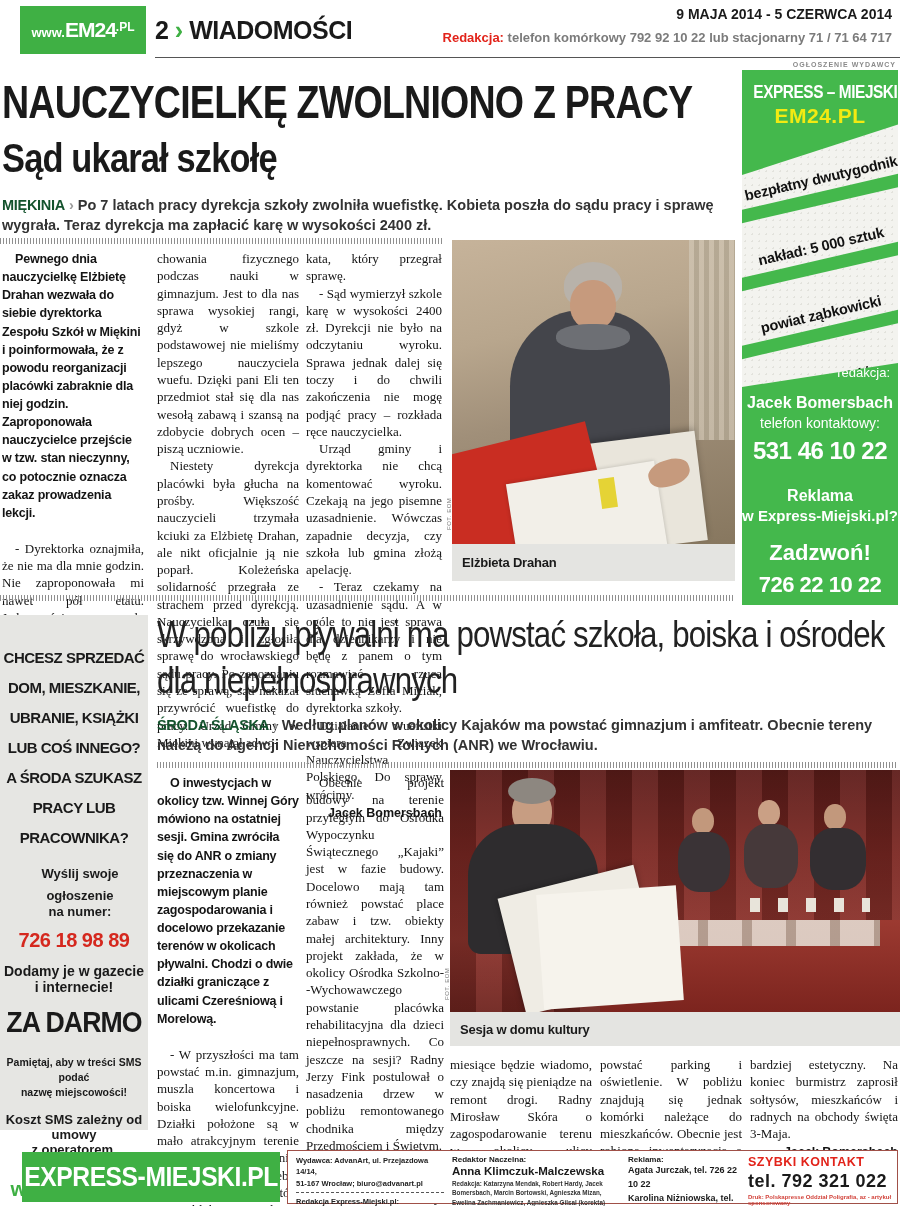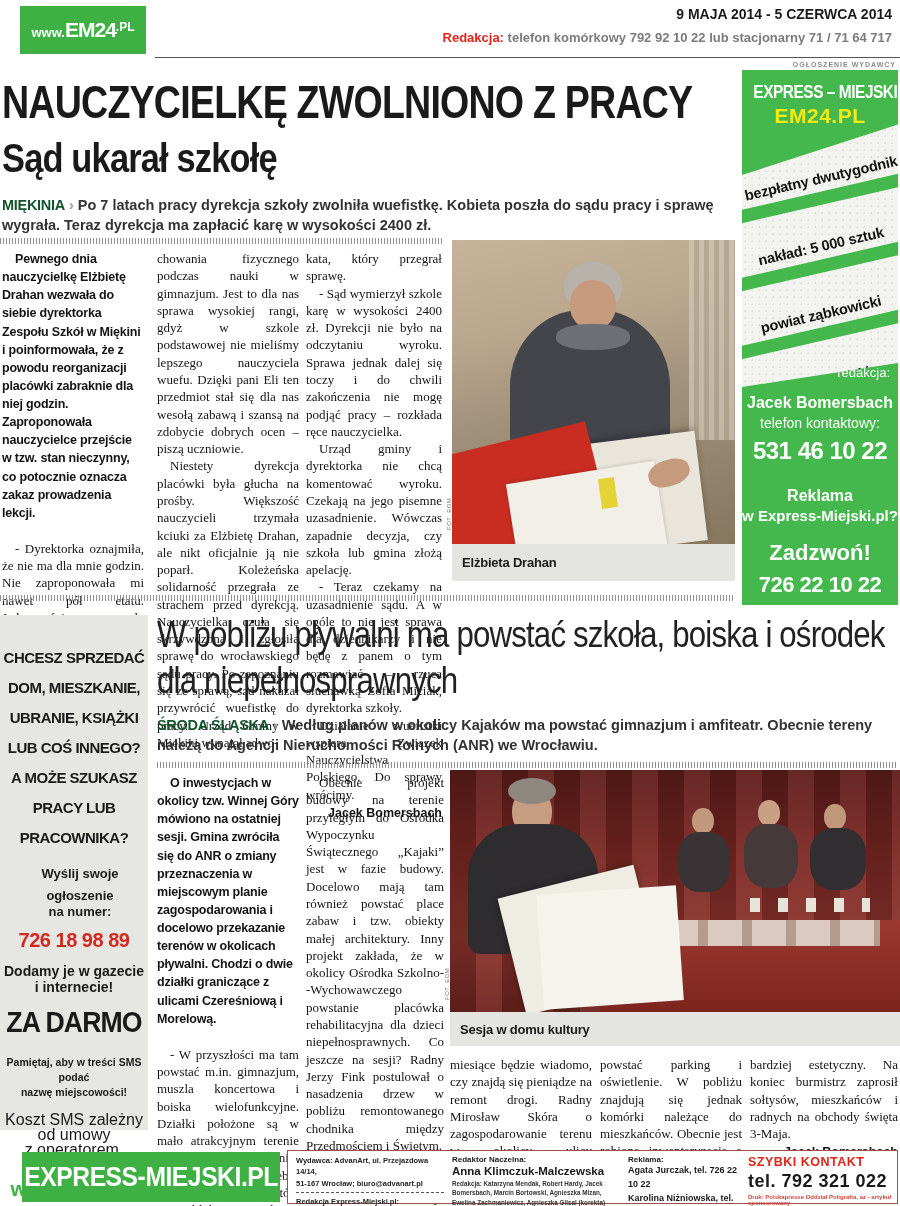--- a/index.html
+++ b/index.html
@@ -72,21 +72,21 @@
   .rb-phone2 { font-size:22px; font-weight:bold; margin-top:6px; letter-spacing:-0.5px; }
 
   
   .sms-ad { position:absolute; left:0; top:615px; width:148px; height:515px; background:#e6e6e3; text-align:center; }
   .sms-line { font-size:15px; font-weight:bold; line-height:30px; letter-spacing:-0.5px; }
   .sms-sub { font-size:13px; font-weight:bold; line-height:22px; margin-top:10px;padding-left:12px; }
   .sms-phone { font-size:20px; font-weight:bold; color:#d5281e; margin-top:6px; letter-spacing:-0.5px; }
   .sms-add { font-size:14px; font-weight:bold; line-height:22px; margin-top:8px; }
   .sms-free { font-size:29px; font-weight:bold; margin-top:8px; white-space:nowrap; transform:scaleX(0.92); letter-spacing:-1px; }
   .sms-note { font-size:10.5px; font-weight:bold; line-height:15px; margin-top:16px; }
-  .sms-note2 { font-size:16px; font-weight:normal; line-height:15px; margin-top:12px; }
+  .sms-note2 { font-size:13px; font-weight:bold; line-height:15px; margin-top:12px; }
   .sms-url { font-size:21px; font-weight:bold; color:#3fb044; margin-top:20px; letter-spacing:-0.5px; }
 
   
   .a2-h { position:absolute; left:157px; top:612px; font-size:37px; font-weight:400; line-height:1.25; width:880px;
           white-space:nowrap; transform:scaleX(0.845); transform-origin:0 0; letter-spacing:-1px; color:#222; }
   .a2-lead { position:absolute; left:157px; top:716px; width:742px; }
 
   
   .f-logo { position:absolute; left:22px; top:1152px; width:258px; height:50px; background:#3fb044; color:#fff;
             display:flex; align-items:center; justify-content:center; }
@@ -104,20 +104,25 @@
   .f-print { font-size:6px; font-weight:bold; color:#d2443c; margin-top:2px; }
 </style>
 </head>
 <body>
 
 <div id="page">
 
   <div class="logo-box">
     <span class="logo-inner"><span class="logo-www">www.</span><span class="logo-em">EM24</span><span class="logo-pl">.PL</span></span>
   </div>
+  <div class="section-head">
+    <span>2</span>
+    <span class="chev">›</span>
+    <span>WIADOMOŚCI</span>
+  </div>
   <div class="date-range">9 MAJA 2014 - 5 CZERWCA 2014</div>
   <div class="contact-line">
     <span class="red">Redakcja:</span>
     <span>telefon komórkowy 792 92 10 22 lub stacjonarny 71 / 71 64 717</span>
   </div>
   <div class="head-rule"></div>
 
   <div class="a1-h1">NAUCZYCIELKĘ ZWOLNIONO Z PRACY</div>
   <div class="a1-h2">Sąd ukarał szkołę</div>
   <div class="a1-lead lead">
@@ -193,21 +198,21 @@
       <div class="rb-phone2">726 22 10 22</div>
     </div>
   </div>
 
   <div class="sms-ad">
     <div style="padding-top:28px;">
       <div class="sms-line">CHCESZ SPRZEDAĆ</div>
       <div class="sms-line">DOM, MIESZKANIE,</div>
       <div class="sms-line">UBRANIE, KSIĄŻKI</div>
       <div class="sms-line">LUB COŚ INNEGO?</div>
-      <div class="sms-line">A MOŻE SZUKASZ</div>
+      <div class="sms-line">A ŚRODA SZUKASZ</div>
       <div class="sms-line">PRACY LUB</div>
       <div class="sms-line">PRACOWNIKA?</div>
       <div class="sms-sub">
         <div>Wyślij swoje ogłoszenie</div>
           <div style="margin-top:-6px;">na numer:</div>
       </div>
       <div class="sms-phone">726 18 98 89</div>
       <div class="sms-add">
         <div>Dodamy je w gazecie</div>
           <div style="margin-top:-6px;text-align:center;">i internecie!</div>

